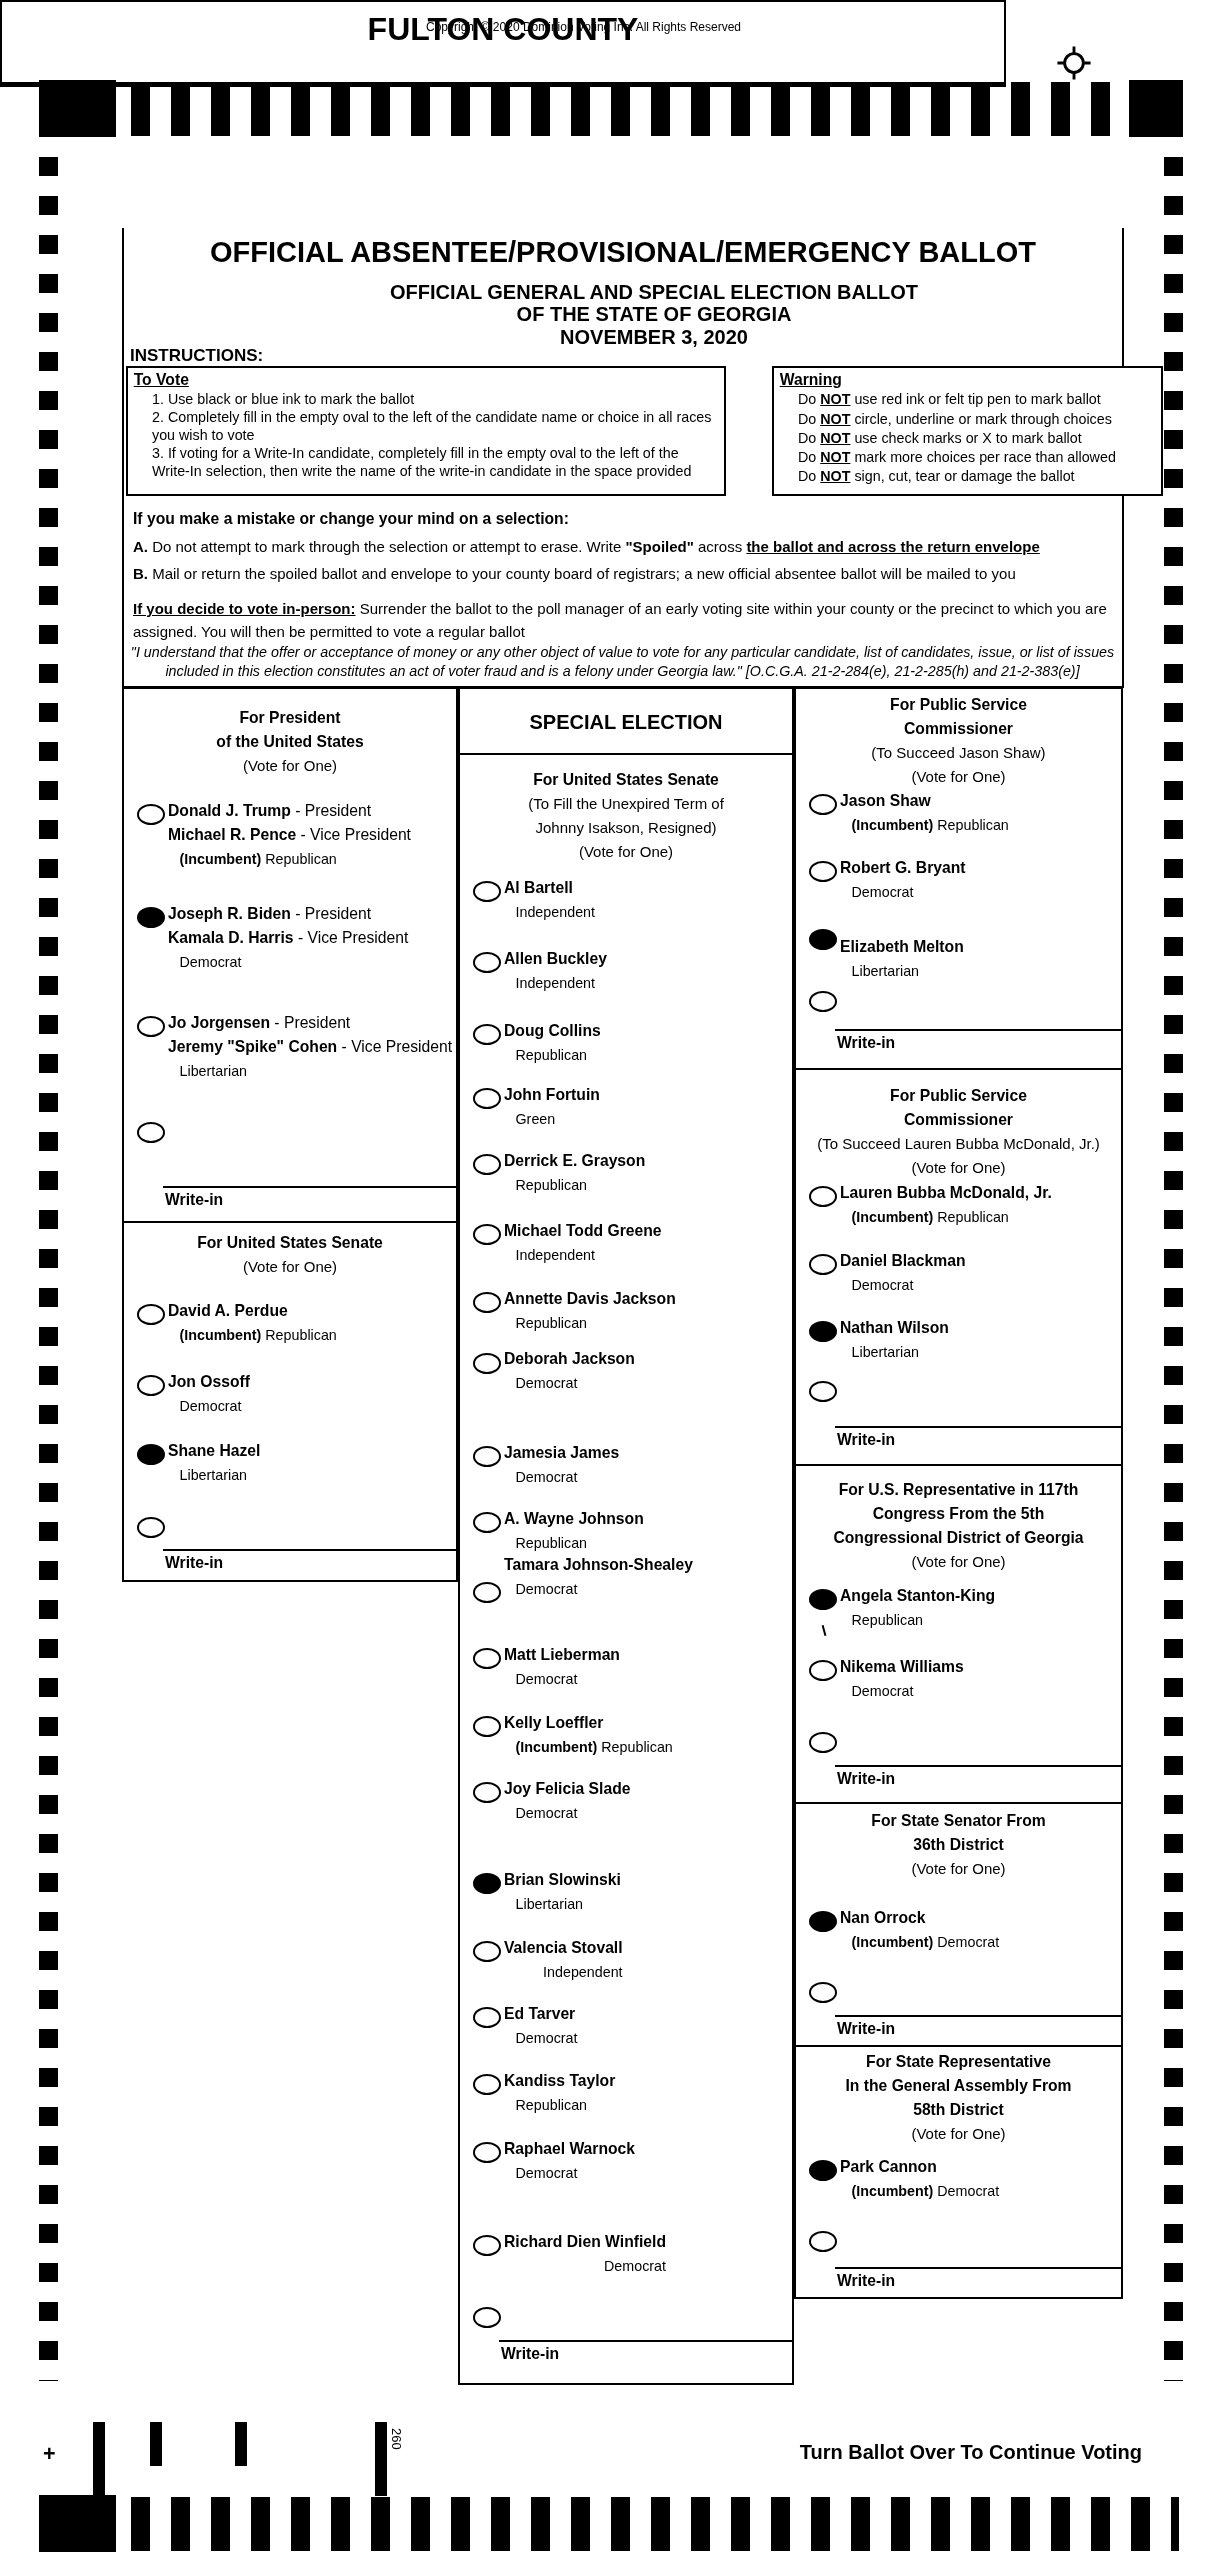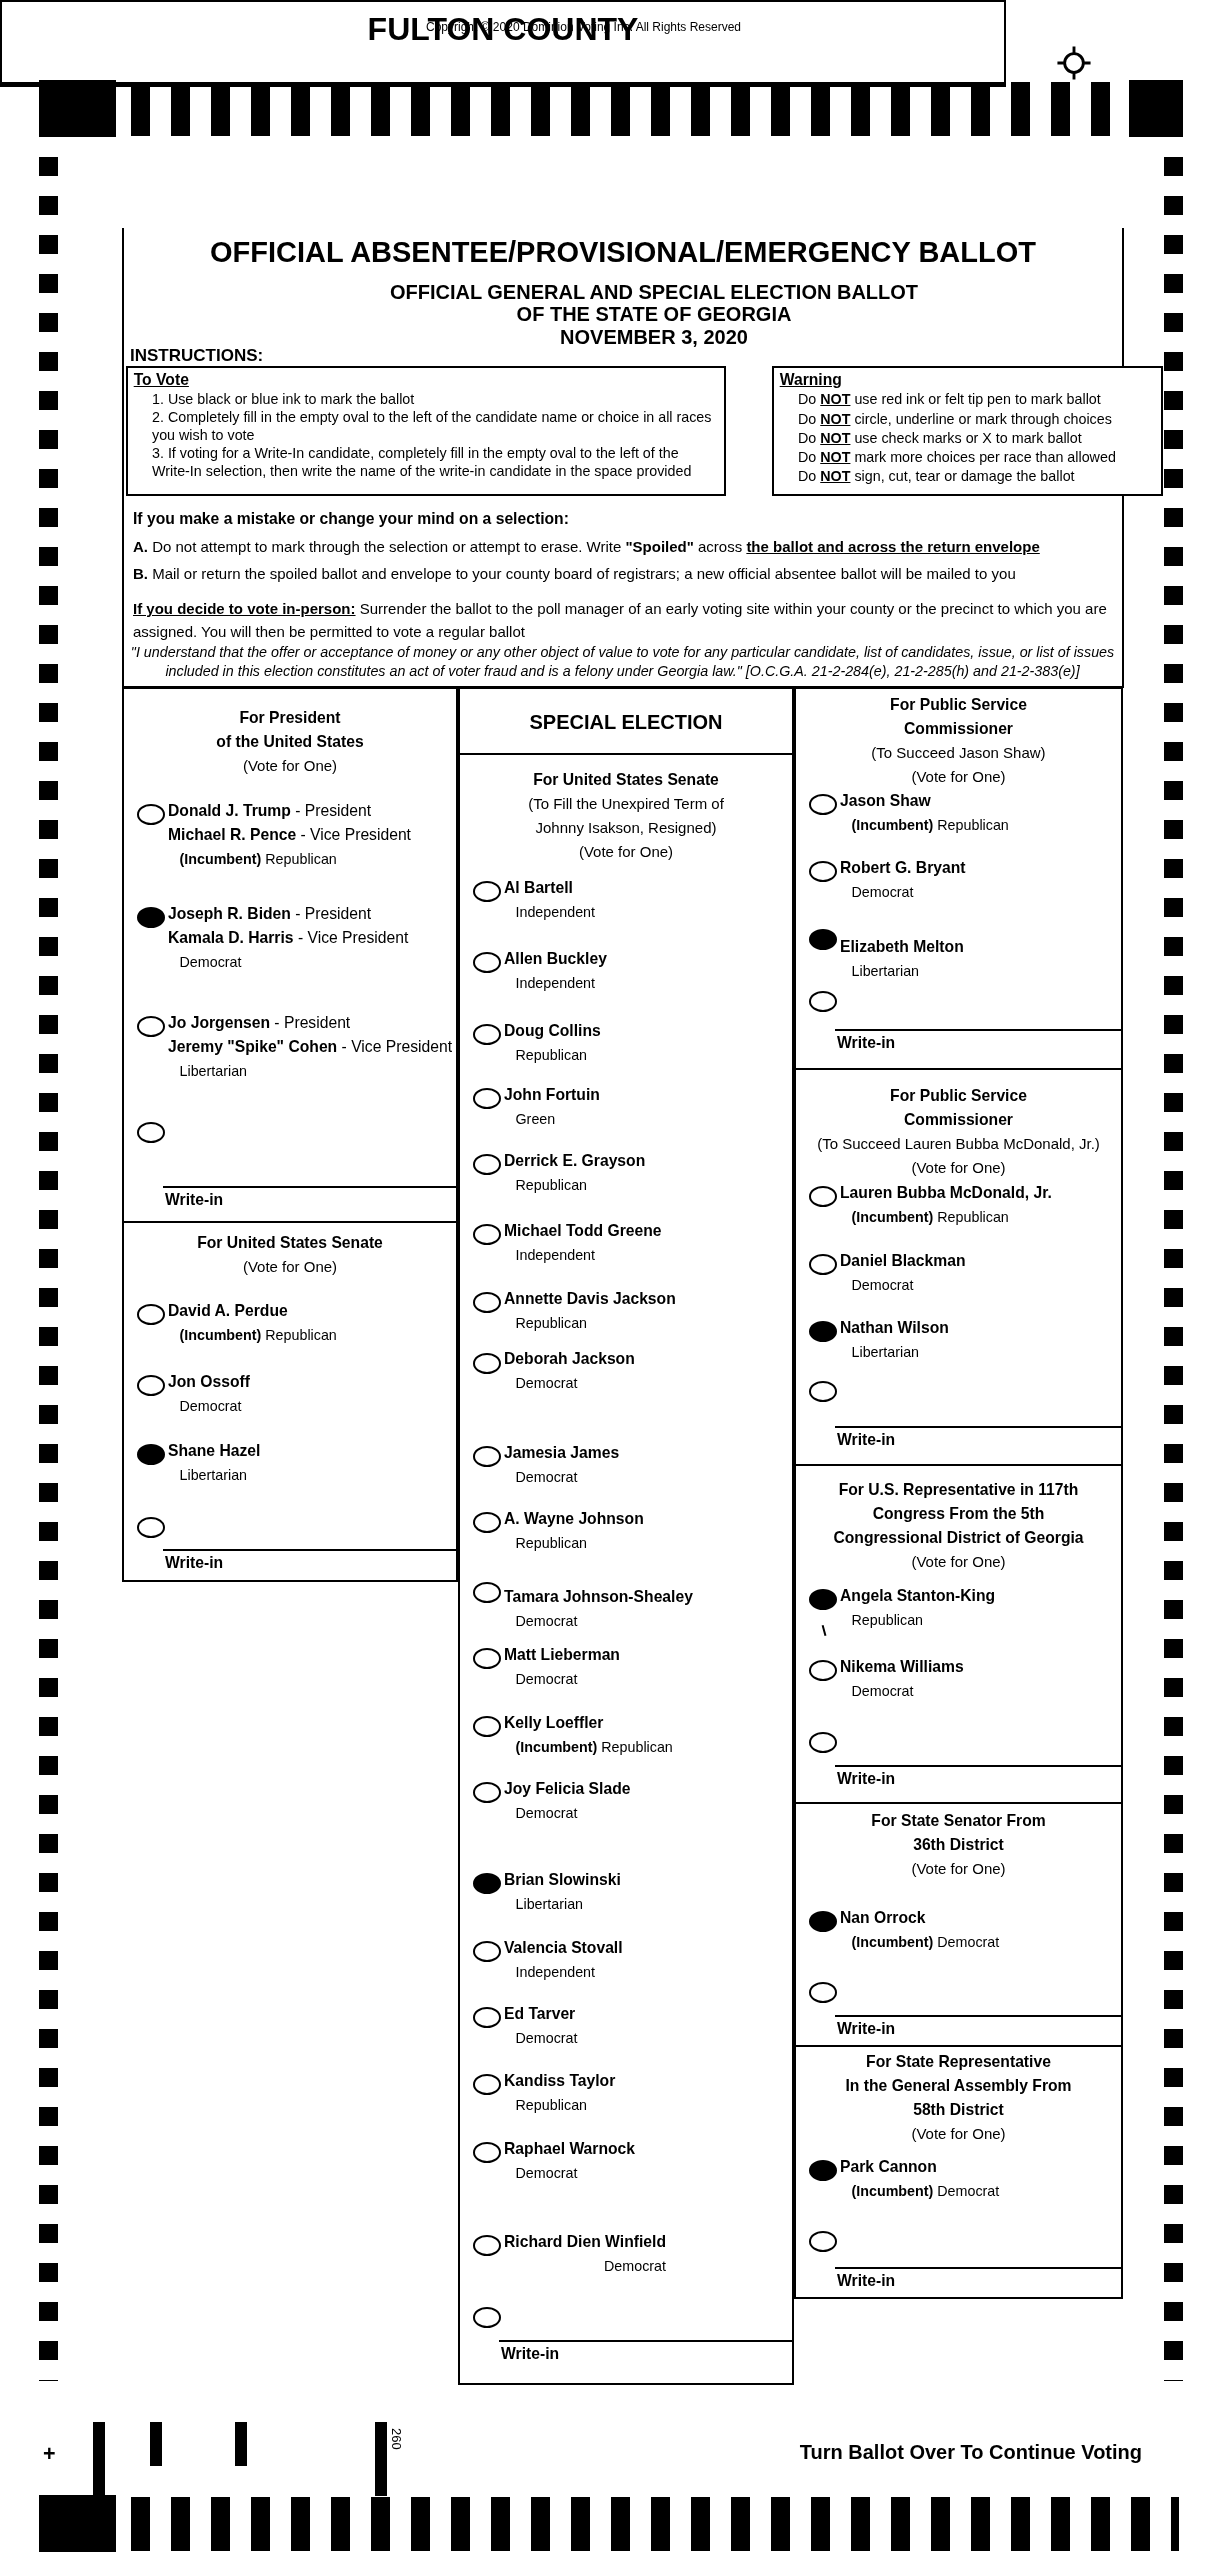--- a/index.html
+++ b/index.html
@@ -204,21 +204,21 @@
     <div class="cand" style="top: 752px;">
       <div class="cname"><span class="nb">Jamesia James</span></div>
       <div class="party"><span>Democrat</span></div>
     </div>
     <div class="oval" style="top: 823px;"></div>
     <div class="cand" style="top: 818px;">
       <div class="cname"><span class="nb">A. Wayne Johnson</span></div>
       <div class="party"><span>Republican</span></div>
     </div>
     <div class="oval" style="top: 893px;"></div>
-    <div class="cand" style="top: 896px;">
+    <div class="cand" style="top: 864px;">
       <div class="cname"><span class="nb">Tamara Johnson-Shealey</span></div>
       <div class="party"><span>Democrat</span></div>
     </div>
     <div class="oval" style="top: 959px;"></div>
     <div class="cand" style="top: 954px;">
       <div class="cname"><span class="nb">Matt Lieberman</span></div>
       <div class="party"><span>Democrat</span></div>
     </div>
     <div class="oval" style="top: 1027px;"></div>
     <div class="cand" style="top: 1022px;">
@@ -229,21 +229,21 @@
     <div class="cand" style="top: 1088px;">
       <div class="cname"><span class="nb">Joy Felicia Slade</span></div>
       <div class="party"><span>Democrat</span></div>
     </div>
     <div class="oval filled" style="top: 1184px;"></div>
     <div class="cand" style="top: 1179px;">
       <div class="cname"><span class="nb">Brian Slowinski</span></div>
       <div class="party"><span>Libertarian</span></div>
     </div>
     <div class="oval" style="top: 1252px;"></div>
-    <div class="cand" style="top: 1247px;">
+    <div class="cand" style="top: 1247px; text-align: right;">
       <div class="cname"><span class="nb">Valencia Stovall</span></div>
       <div class="party"><span>Independent</span></div>
     </div>
     <div class="oval" style="top: 1318px;"></div>
     <div class="cand" style="top: 1313px;">
       <div class="cname"><span class="nb">Ed Tarver</span></div>
       <div class="party"><span>Democrat</span></div>
     </div>
     <div class="oval" style="top: 1385px;"></div>
     <div class="cand" style="top: 1380px;">

